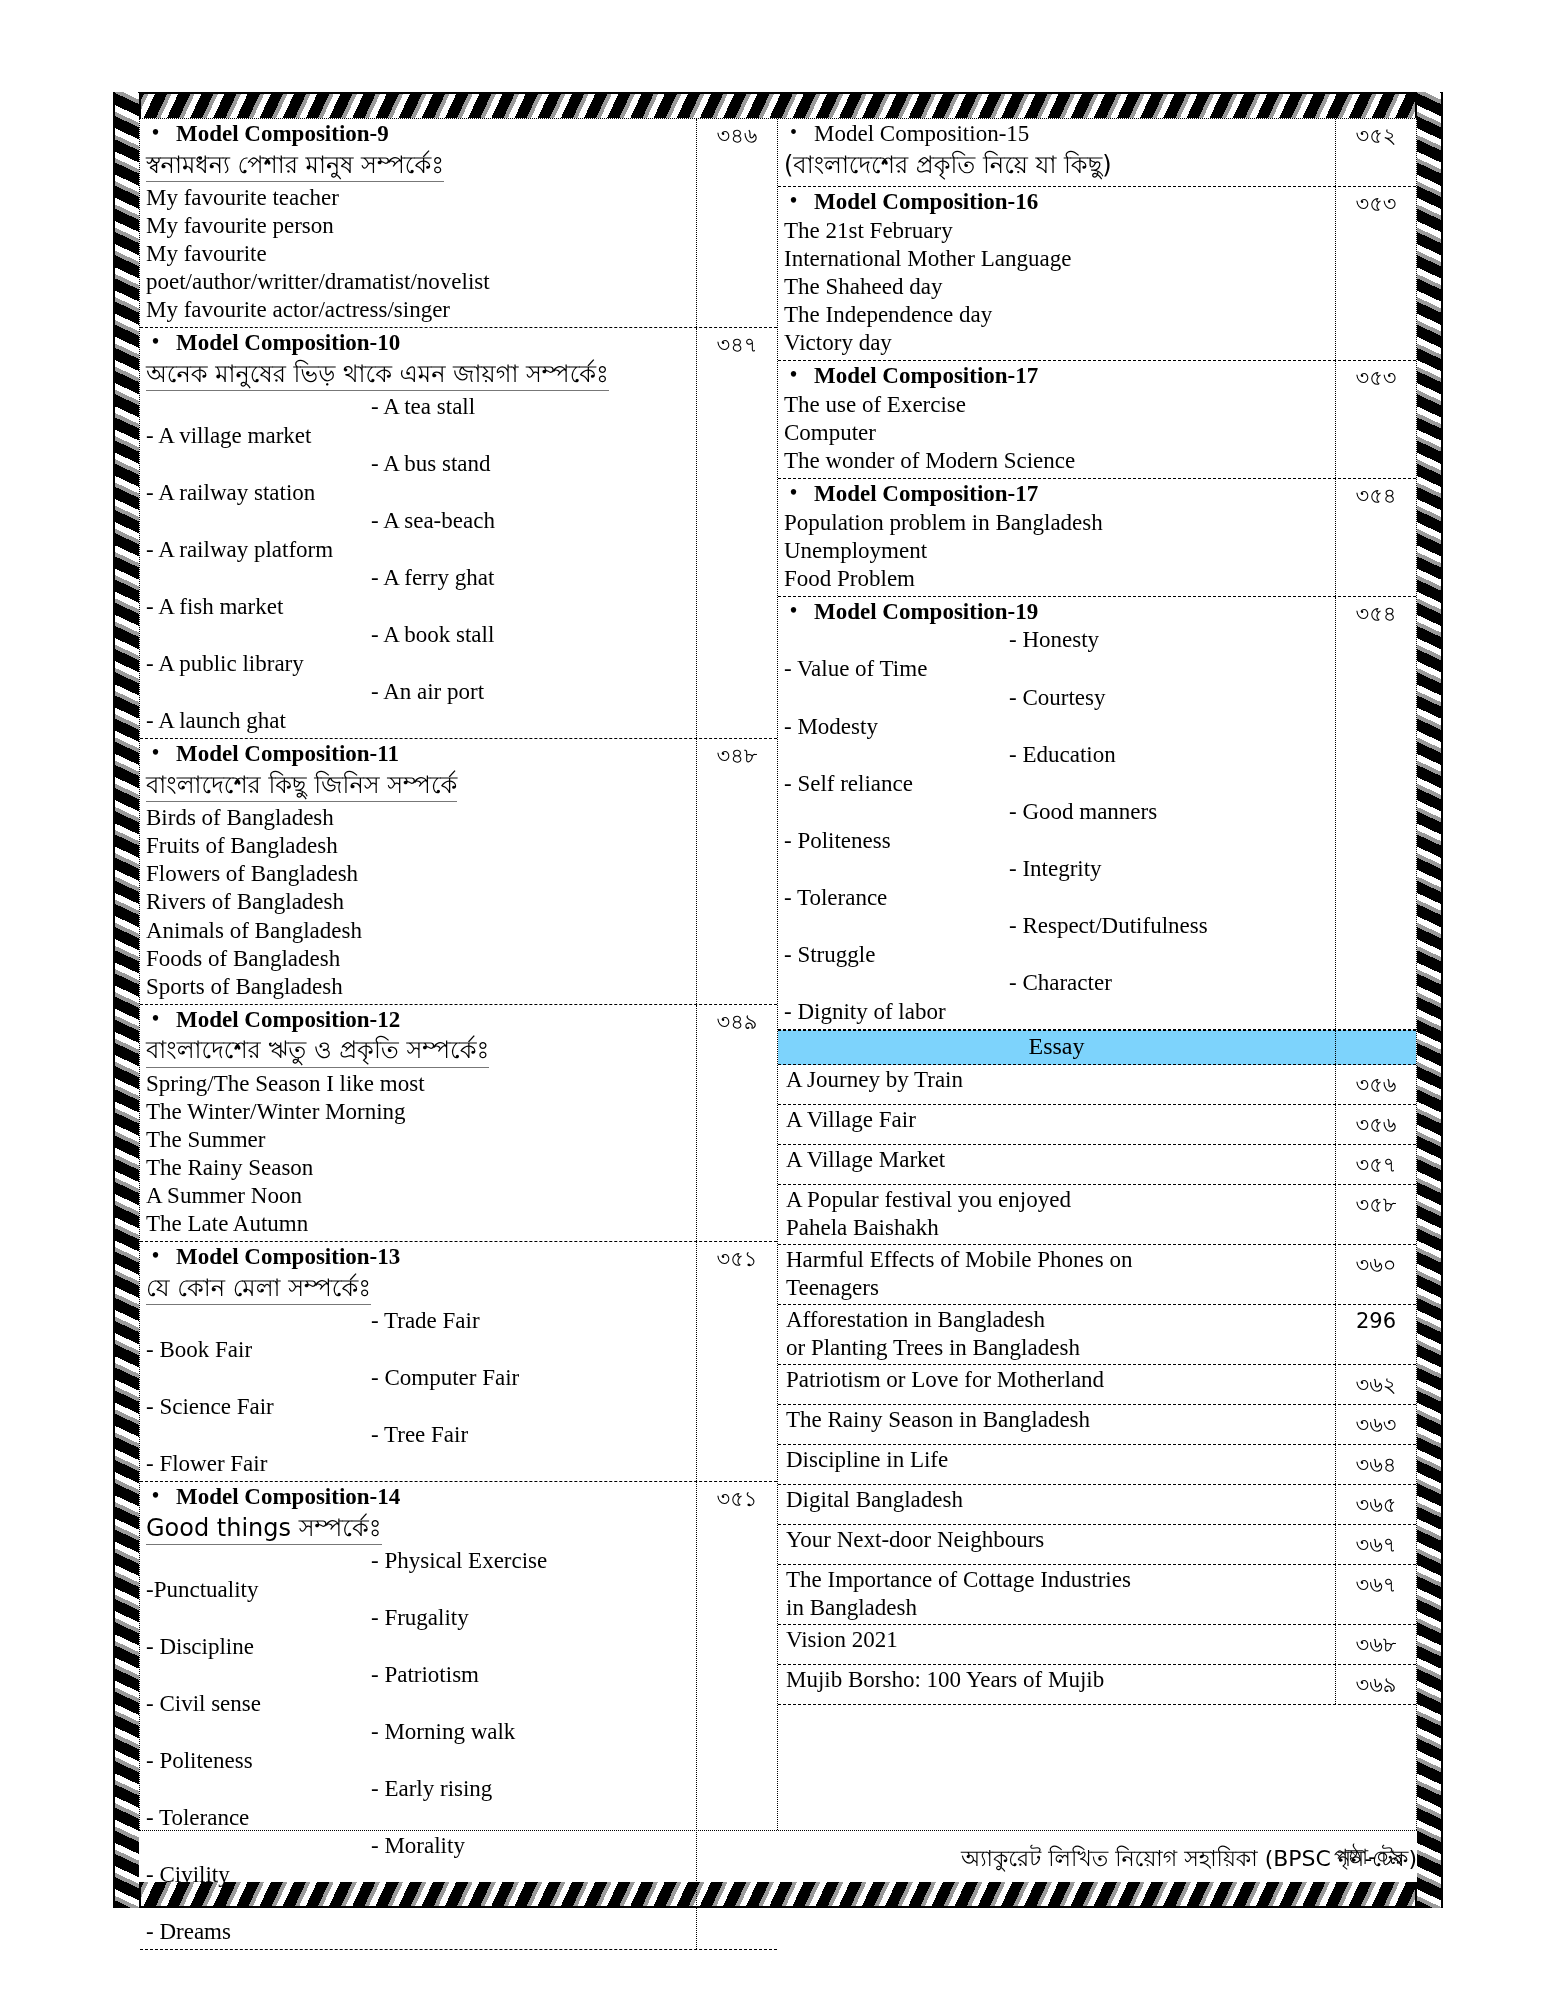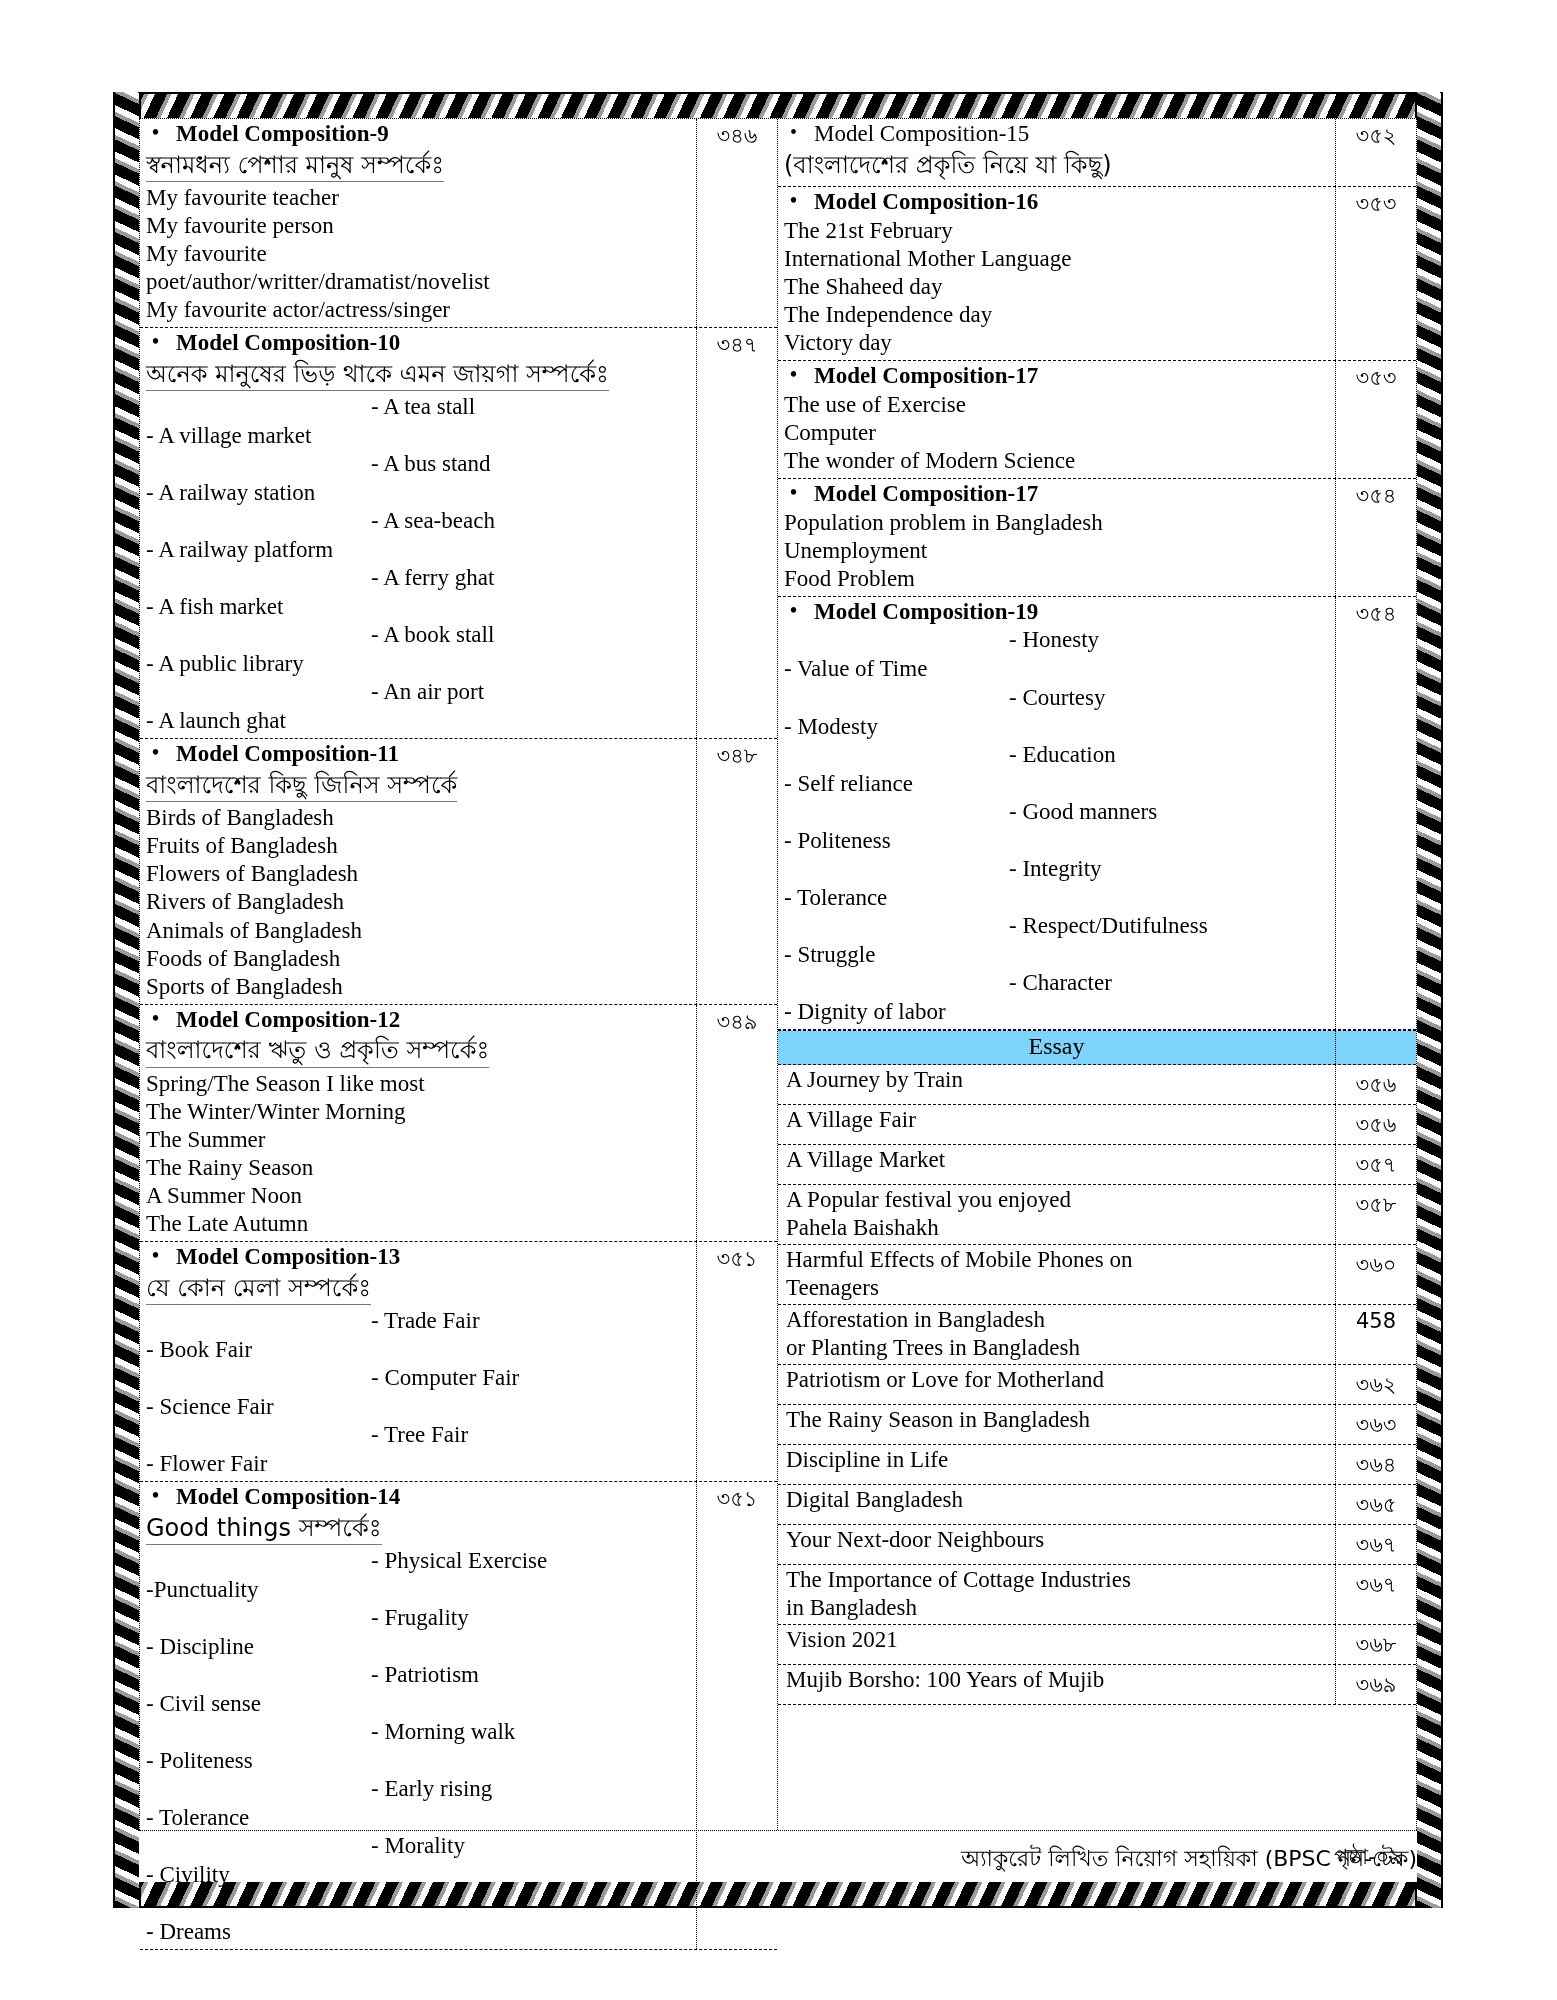--- a/index.html
+++ b/index.html
@@ -417,21 +417,21 @@
               <div>Harmful Effects of Mobile Phones on</div>
               <div>Teenagers</div>
             </div>
             <div class="epage bn">৩৬০</div>
           </div>
           <div class="erow">
             <div class="ecell">
               <div>Afforestation in Bangladesh</div>
               <div>or Planting Trees in Bangladesh</div>
             </div>
-            <div class="epage bn">458</div>
+            <div class="epage bn">296</div>
           </div>
           <div class="erow">
             <div class="ecell">
               <div>Patriotism or Love for Motherland</div>
             </div>
             <div class="epage bn">৩৬২</div>
           </div>
           <div class="erow">
             <div class="ecell">
               <div>The Rainy Season in Bangladesh</div>

